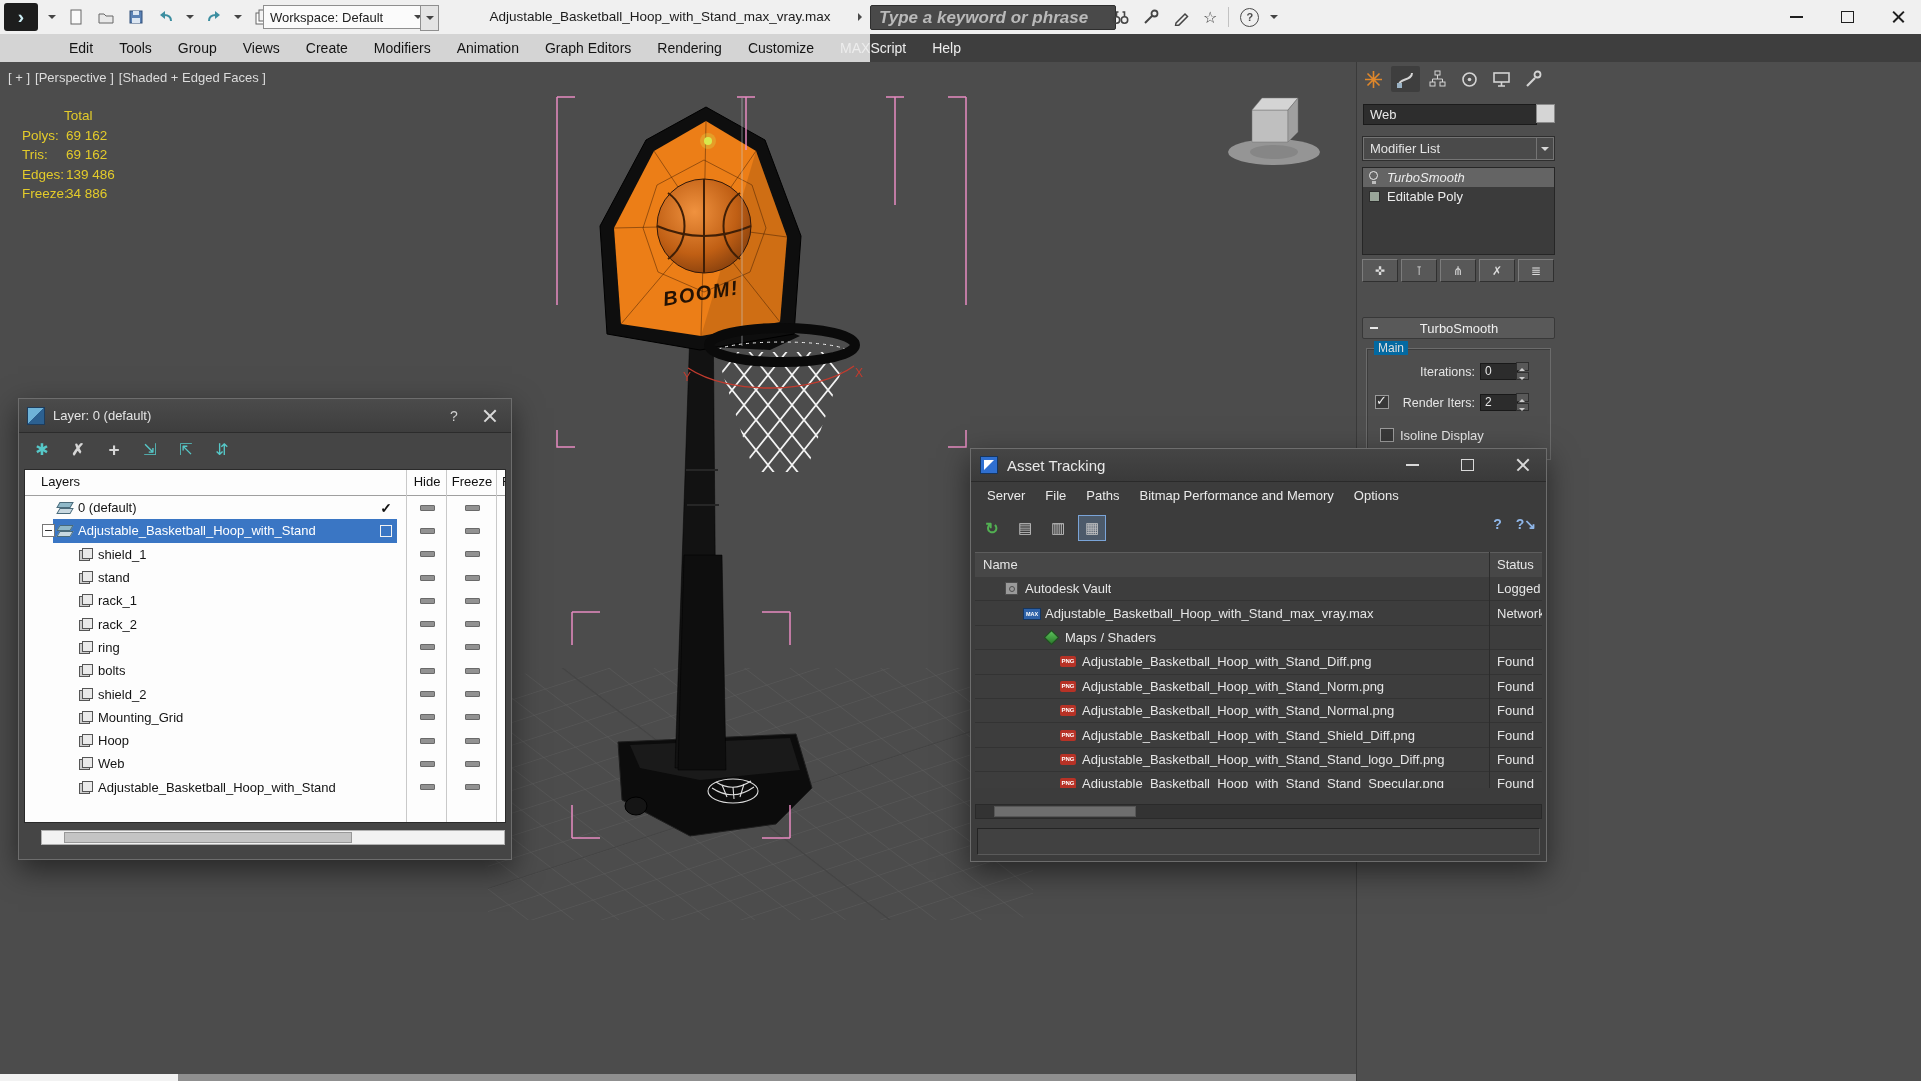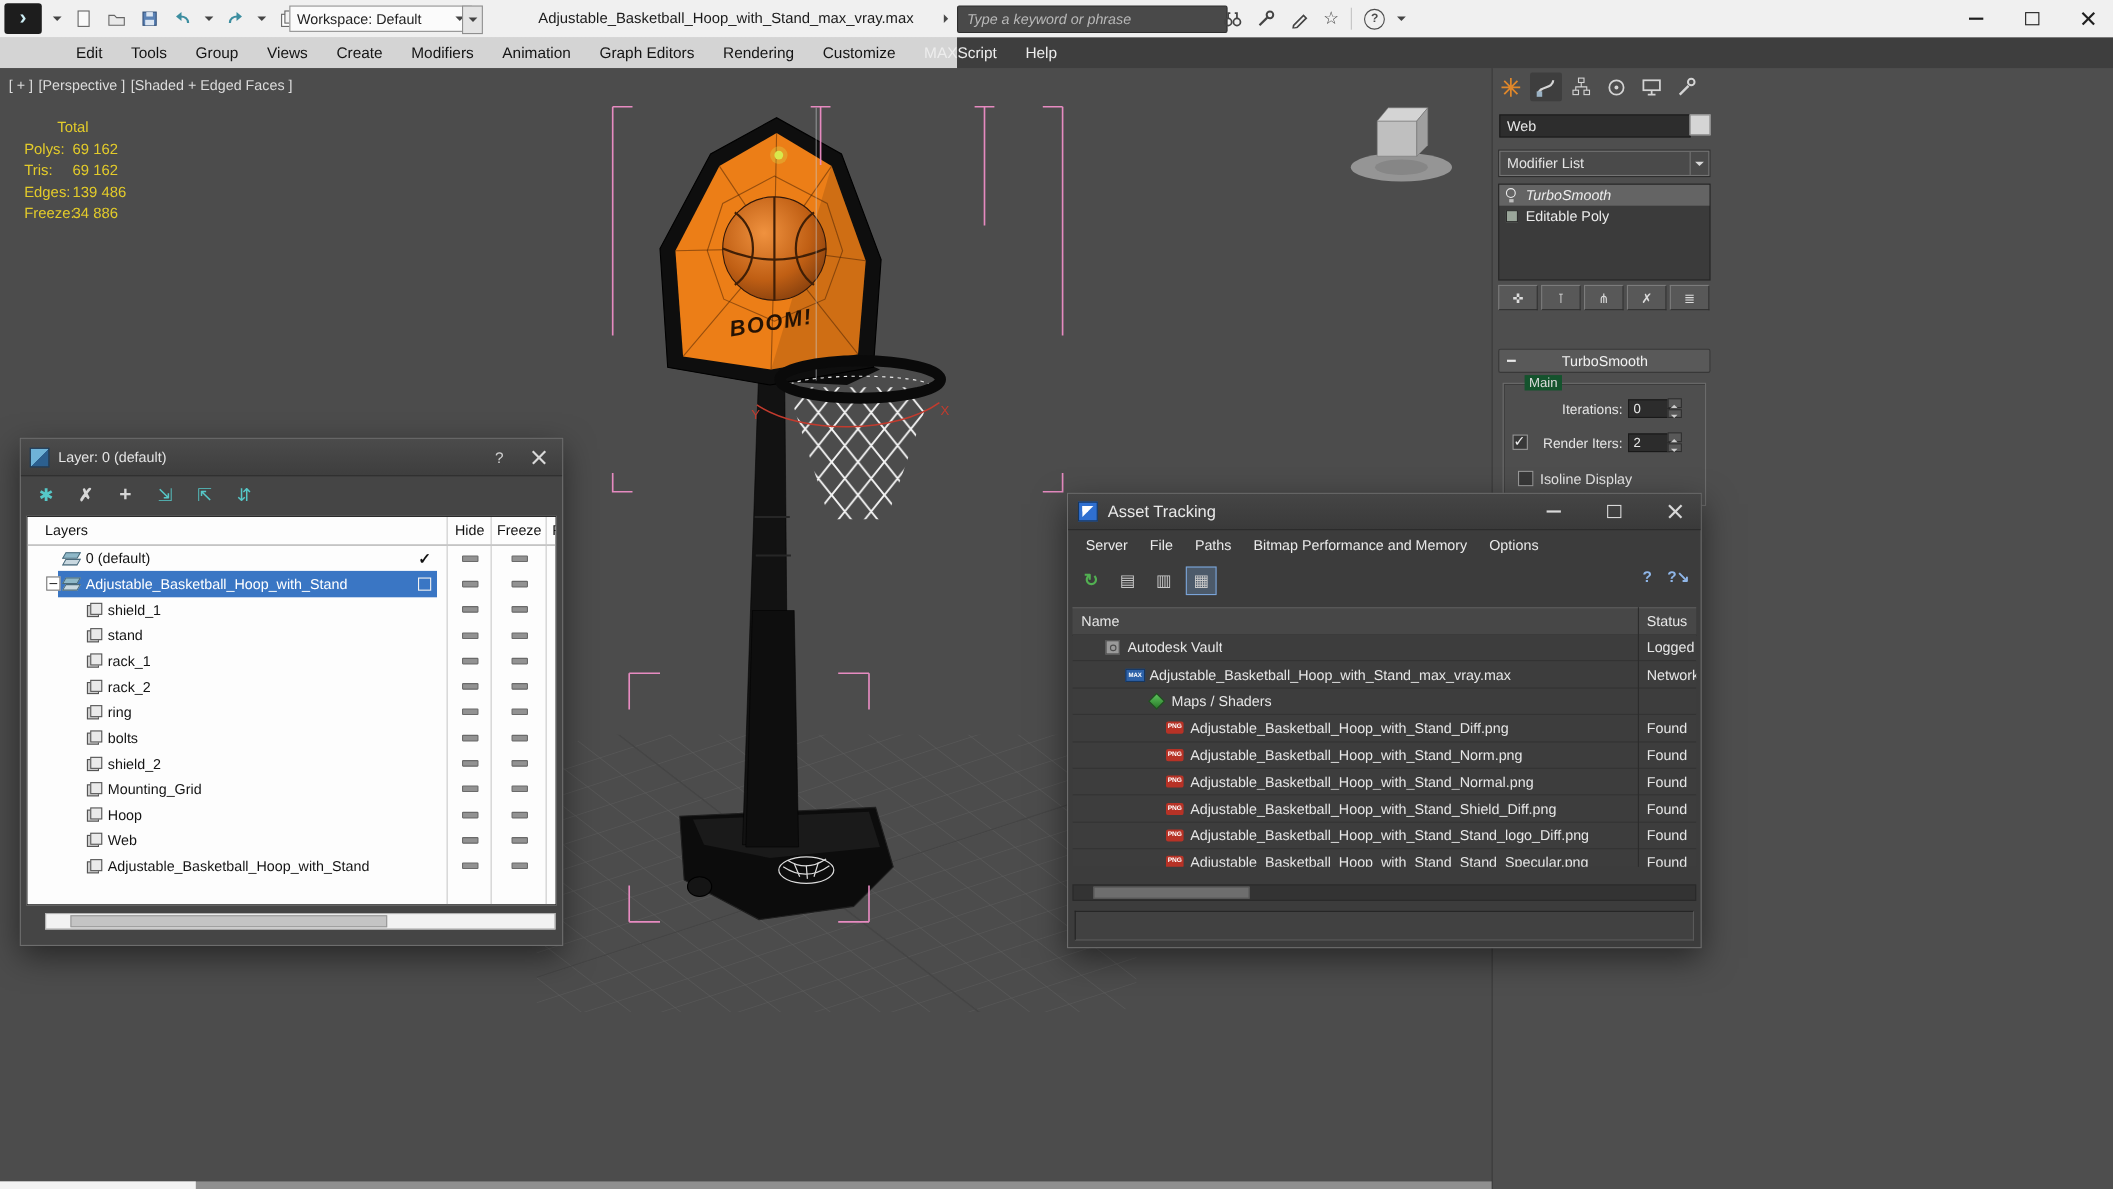--- a/index.html
+++ b/index.html
@@ -9,42 +9,42 @@
   .titlebar{position:absolute;top:0;left:0;right:0;height:34px;background:#f0f0f0;border-bottom:1px solid #c9c9c9;}
   .qat{position:absolute;left:0;top:0;height:34px;display:flex;align-items:center;gap:10px;padding-left:4px;}
   .maxlogo{width:34px;height:28px;background:#1d1d1d;border-radius:3px;display:flex;align-items:center;justify-content:center;color:#cdeef5;font-size:19px;font-weight:bold;}
   .caret{width:0;height:0;border:4px solid transparent;border-top-color:#444;margin-top:4px;}
   .ticon{width:20px;height:20px;display:flex;align-items:center;justify-content:center;}
   .ws{position:absolute;left:263px;top:5px;width:152px;height:22px;background:#fbfbfb;border:1px solid #8f8f8f;font-size:13px;color:#222;display:flex;align-items:center;justify-content:space-between;padding:0 6px;}
   .wsbtn{position:absolute;left:420px;top:5px;width:17px;height:24px;background:#e4e4e4;border:1px solid #8f8f8f;display:flex;align-items:center;justify-content:center;}
   .title-text{position:absolute;left:450px;top:0;width:420px;height:34px;line-height:34px;text-align:center;font-size:13.5px;color:#1b1b1b;white-space:nowrap;}
   .search-run{position:absolute;left:858px;top:13px;width:0;height:0;border:4.5px solid transparent;border-left-color:#4a4a4a;}
   .searchbox{position:absolute;left:870px;top:5px;width:236px;height:23px;background:#494949;border:1px solid #2e2e2e;border-radius:2px;display:flex;align-items:center;padding-left:8px;}
-  .searchbox span{color:#b9b9b9;font-style:italic;font-size:13px;}
+  .searchbox span{color:#b9b9b9;font-style:italic;font-size:17px;font-weight:bold;}
   .tbicons{position:absolute;left:1110px;top:0;height:34px;display:flex;align-items:center;gap:11px;}
   .star-glyph{font-size:16px;color:#3c3c3c;}
   .tsep{width:1px;height:20px;background:#c2c2c2;}
   .help-circ{width:17px;height:17px;border:1.5px solid #4c4c4c;border-radius:50%;display:flex;align-items:center;justify-content:center;color:#4c4c4c;font-size:11px;font-weight:bold;}
   .help-circ::before{content:"?";}
   .winctl{position:absolute;right:10px;top:0;height:34px;display:flex;align-items:center;gap:38px;padding-right:6px;}
   .wmin{width:13px;height:2px;background:#1f1f1f;}
   .wmax{width:11px;height:10px;border:1.5px solid #1f1f1f;}
   .wclose{position:relative;width:13px;height:13px;}
   .wclose::before,.wclose::after{content:"";position:absolute;left:-1px;top:5.5px;width:15px;height:1.8px;background:#1f1f1f;}
   .wclose::before{transform:rotate(45deg);}.wclose::after{transform:rotate(-45deg);}
   
   .menubar{position:absolute;top:34px;left:0;right:0;height:28px;background:linear-gradient(90deg,#d4d4d4 0,#d4d4d4 870px,#3e3e3e 870px,#3e3e3e 100%);}
   .menu-items{display:flex;height:28px;align-items:center;padding-left:56px;}
   .menu-item{padding:0 13px;font-size:14px;color:#141414;line-height:28px;cursor:default;}
   .menu-item.dark{color:#ededed;}
   
   .viewport{position:absolute;top:62px;left:0;width:1356px;height:1012px;background:#4c4c4c;overflow:hidden;}
   .vp-label{position:absolute;left:8px;top:8px;font-size:13px;color:#dcdcdc;display:flex;gap:5px;}
   .stats{position:absolute;left:22px;top:44px;color:#e3cb2a;font-size:13.5px;line-height:19.5px;}
-  .stats-total{margin-left:30px;}
+  .stats-total{margin-left:42px;}
   .stats-grid{display:grid;grid-template-columns:44px auto;}
   .scene{position:absolute;left:0;top:0;}
   
   .bottombar{position:absolute;left:0;bottom:0;width:1356px;height:7px;background:#8f8f8f;}
   .bottombar .bleft{position:absolute;left:0;top:0;width:178px;height:100%;background:#f2f2f2;}
   
   .cpanel{position:absolute;left:1356px;top:62px;right:0;bottom:0;background:#4e4e4e;border-left:1px solid #3a3a3a;color:#e4e4e4;}
   .cp-tabs{position:absolute;top:4px;left:2px;width:202px;height:28px;display:flex;gap:3px;}
   .cp-tab{width:29px;height:26px;display:flex;align-items:center;justify-content:center;border-radius:2px;}
   .cp-tab.active{background:#3e3e3e;}
@@ -61,21 +61,21 @@
   .st-ic{width:14px;height:13px;margin-right:6px;position:relative;}
   .stack-row[data-icon="lightbulb"] .st-ic::before{content:"";position:absolute;left:2px;top:0;width:7px;height:7px;border:1.5px solid #ececec;border-radius:50%;}
   .stack-row[data-icon="lightbulb"] .st-ic::after{content:"";position:absolute;left:5px;top:10px;width:4px;height:2.5px;background:#bdbdbd;}
   .stack-row[data-icon="editable-poly"] .st-ic::before{content:"";position:absolute;left:2px;top:1px;width:9px;height:9px;background:#9aa69a;border:1px solid #2d2d2d;}
   .cp-btns{position:absolute;top:197px;left:5px;width:192px;height:23px;display:flex;gap:3px;}
   .mbtn{flex:1;background:#585858;border:1px solid;border-color:#7c7c7c #303030 #303030 #7c7c7c;display:flex;align-items:center;justify-content:center;color:#dcdcdc;font-size:12px;}
   .cp-rollout{position:absolute;top:255px;left:5px;width:191px;height:20px;background:#595959;border:1px solid #383838;border-radius:2px;display:flex;align-items:center;}
   .ro-minus{margin-left:7px;width:8px;height:2px;background:#e8e8e8;}
   .ro-title{flex:1;text-align:center;font-size:13px;color:#f0f0f0;padding-right:14px;}
   .cp-group{position:absolute;top:286px;left:9px;width:183px;height:110px;border:1px solid #6b6b6b;box-shadow:inset 1px 1px 0 #3c3c3c;}
-  .grp-label{position:absolute;top:-8px;left:7px;background:#14532d;padding:0 4px;font-size:12px;color:#dddddd;margin-left:12px;}
+  .grp-label{position:absolute;top:-8px;left:7px;background:#0369a1;padding:0 4px;font-size:12px;color:#dddddd;}
   .f-label{position:absolute;width:108px;text-align:right;font-size:12.5px;color:#e4e4e4;}
   .f-val{position:absolute;left:113px;width:32px;height:15px;background:#2c2c2c;border:1px solid #191919;font-size:12px;line-height:15px;padding-left:4px;color:#e8e8e8;}
   .spin{position:absolute;left:149px;width:13px;height:18px;display:flex;flex-direction:column;gap:1px;}
   .spin i{flex:1;background:#585858;border:1px solid #2e2e2e;position:relative;}
   .spin i.up::after{content:"";position:absolute;left:2px;top:2px;border:3px solid transparent;border-bottom-color:#cccccc;}
   .spin i.dn::after{content:"";position:absolute;left:2px;top:4px;border:3px solid transparent;border-top-color:#cccccc;}
   .chk{position:absolute;width:12px;height:12px;background:#383838;border:1px solid #9a9a9a;}
   .chk[data-checked="true"]::before{content:"✓";position:absolute;left:0px;top:-3px;color:#efefef;font-size:13px;}
   
   .ldlg{position:absolute;left:18px;top:398px;width:492px;height:460px;background:#454545;border:1px solid #6d6d6d;box-shadow:0 10px 28px rgba(0,0,0,.5);}

